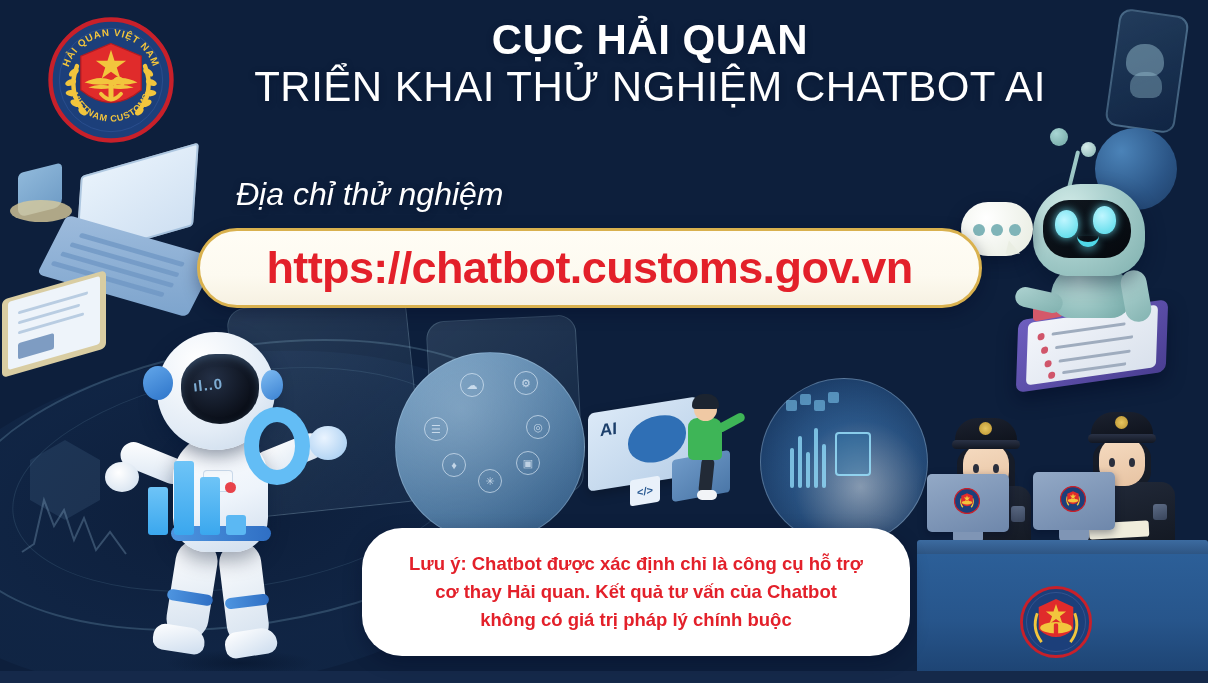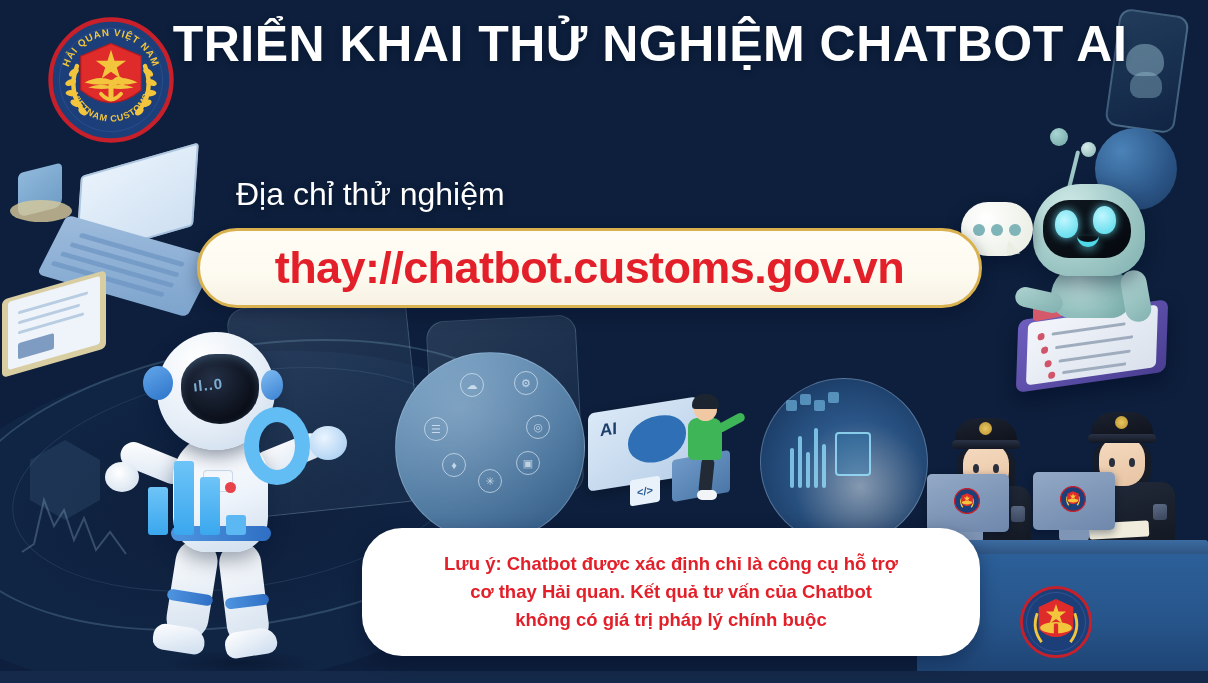--- a/index.html
+++ b/index.html
@@ -444,43 +444,43 @@
   
   .title-wrap {
     position:absolute; left: 170px; top: 16px; width: 960px;
     text-align: center; z-index: 40;
   }
   .title-line1 {
     color:#ffffff; font-weight: 700; font-size: 42px; letter-spacing: .5px;
     line-height: 1.12; text-shadow: 0 2px 7px rgba(0,15,40,.45);
   }
   .title-line2 {
-    color:#ffffff; font-weight: 700; font-size: 50px; letter-spacing: .5px;
+    color:#ffffff; font-weight: 400; font-size: 42px; letter-spacing: .5px;
     line-height: 1.12; text-shadow: 0 2px 7px rgba(0,15,40,.45);
   }
   .subtitle {
     position:absolute; left: 236px; top: 176px; z-index: 40;
-    color:#ffffff; font-weight: 400; font-size: 32px;
+    color:#ffffff; font-style: italic; font-weight: 400; font-size: 32px;
     text-shadow: 0 2px 6px rgba(0,15,40,.5);
   }
   .url-pill {
     position:absolute; left: 197px; top: 228px; width: 785px; height: 80px;
     background: linear-gradient(180deg,#fffdf5 0%, #fdfaf0 60%, #f6f1e2 100%);
     border: 3px solid #d9b14e;
     border-radius: 42px;
     display:flex; align-items:center; justify-content:center;
     box-shadow: 0 5px 16px rgba(0,10,35,.35);
     z-index: 40;
   }
   .url-text {
     color:#e3202a; font-weight: 700; font-size: 45px; letter-spacing: -0.6px;
     white-space: nowrap;
   }
   .note-box {
-    position:absolute; left: 362px; top: 528px; width: 618px; height: 128px;
+    position:absolute; left: 362px; top: 528px; width: 548px; height: 128px;
     background: #ffffff;
     border-radius: 40px;
     display:flex; flex-direction: column; align-items:center; justify-content:center;
     box-shadow: 0 6px 18px rgba(0,10,35,.35);
     z-index: 40;
   }
   .note-line {
     color:#e3202a; font-weight: 700; font-size: 18.5px; line-height: 1.52;
     text-align:center; white-space: nowrap;
   }
@@ -733,27 +733,28 @@
       <text font-family="Liberation Sans, sans-serif" font-size="15.5" font-weight="bold" fill="#f2c53d" letter-spacing="1.4">
         <textPath href="#arcTop" startOffset="50%" text-anchor="middle">HẢI QUAN VIỆT NAM</textPath>
       </text>
       <text font-family="Liberation Sans, sans-serif" font-size="14.5" font-weight="bold" fill="#f2c53d" letter-spacing="1.2">
         <textPath href="#arcBot" startOffset="50%" text-anchor="middle">VIETNAM CUSTOMS</textPath>
       </text>
     </svg>
   </div>
 
   <div class="title-wrap">
+    <div class="title-line1">CỤC HẢI QUAN</div>
     <div class="title-line2">TRIỂN KHAI THỬ NGHIỆM CHATBOT AI</div>
   </div>
 
   <div class="subtitle">Địa chỉ thử nghiệm</div>
 
   <div class="url-pill">
-    <span class="url-text">thay://chatbot.customs.gov.vn</span>
+    <span class="url-text">https://chatbot.customs.gov.vn</span>
   </div>
 
   <div class="note-box">
     <div class="note-line">Lưu ý: Chatbot được xác định chỉ là công cụ hỗ trợ</div>
     <div class="note-line">cơ thay Hải quan. Kết quả tư vấn của Chatbot</div>
     <div class="note-line">không có giá trị pháp lý chính buộc</div>
   </div>
 
   <div class="bottom-bar"></div>
 </div>

